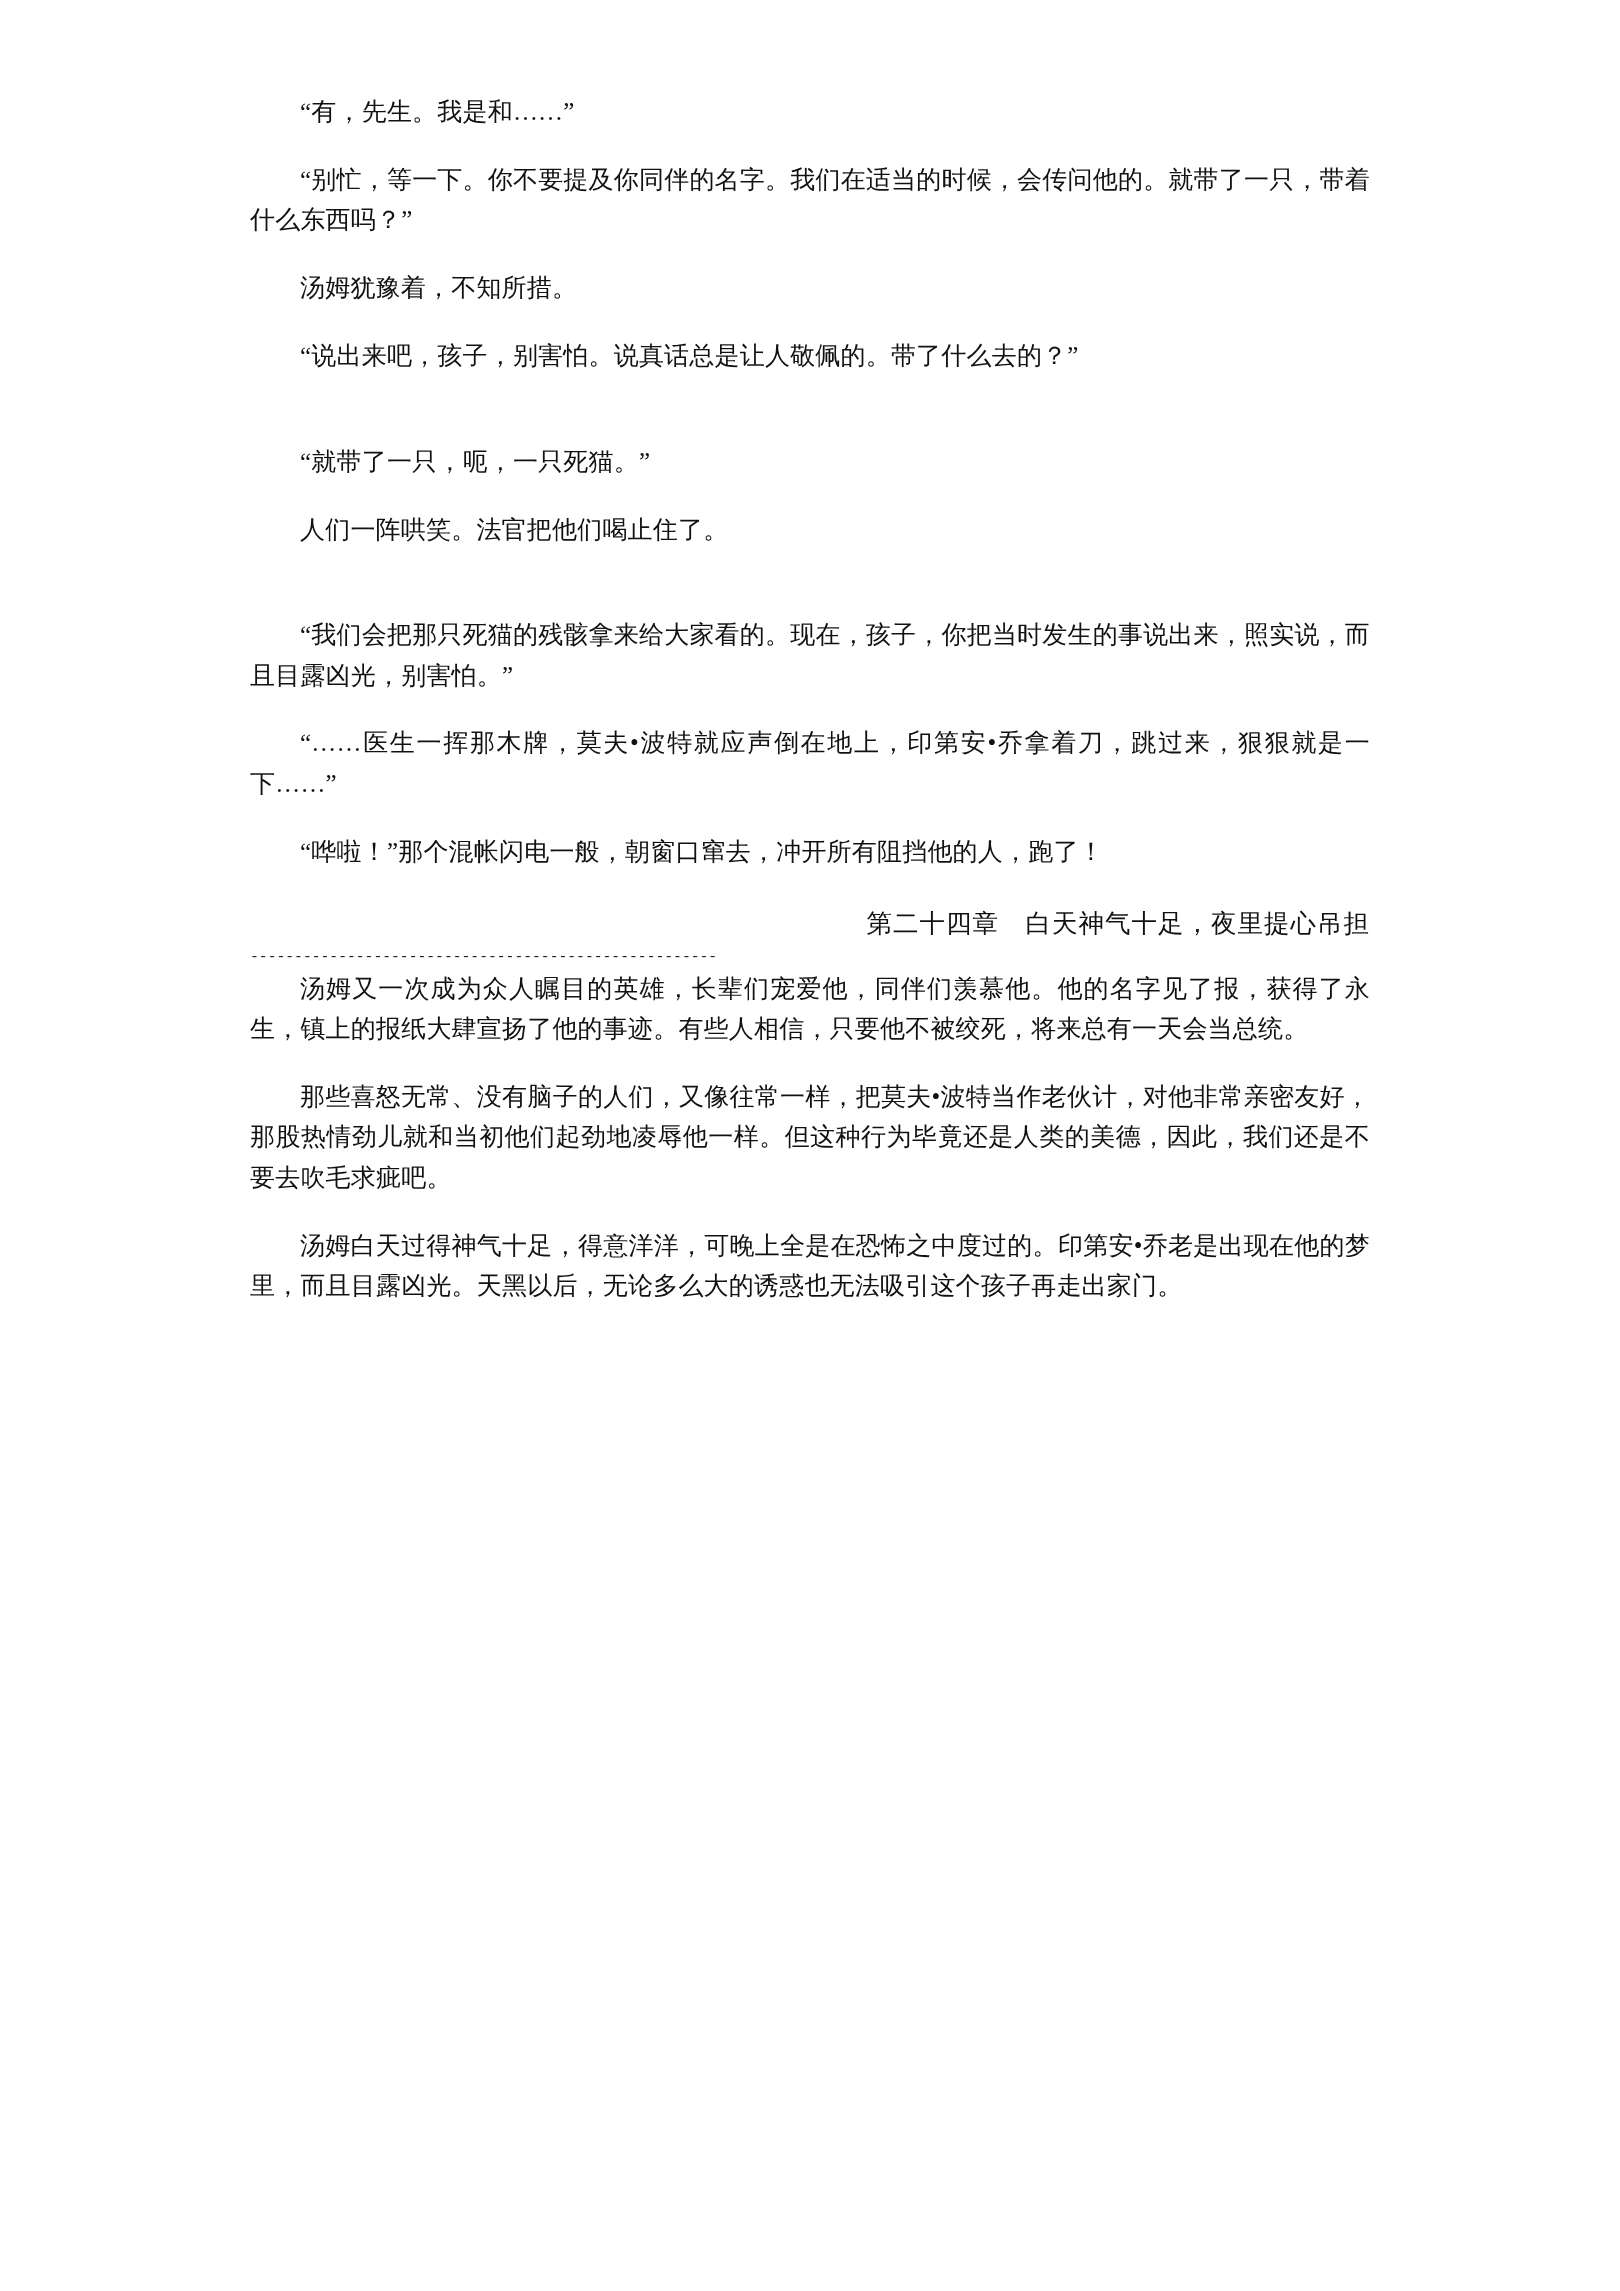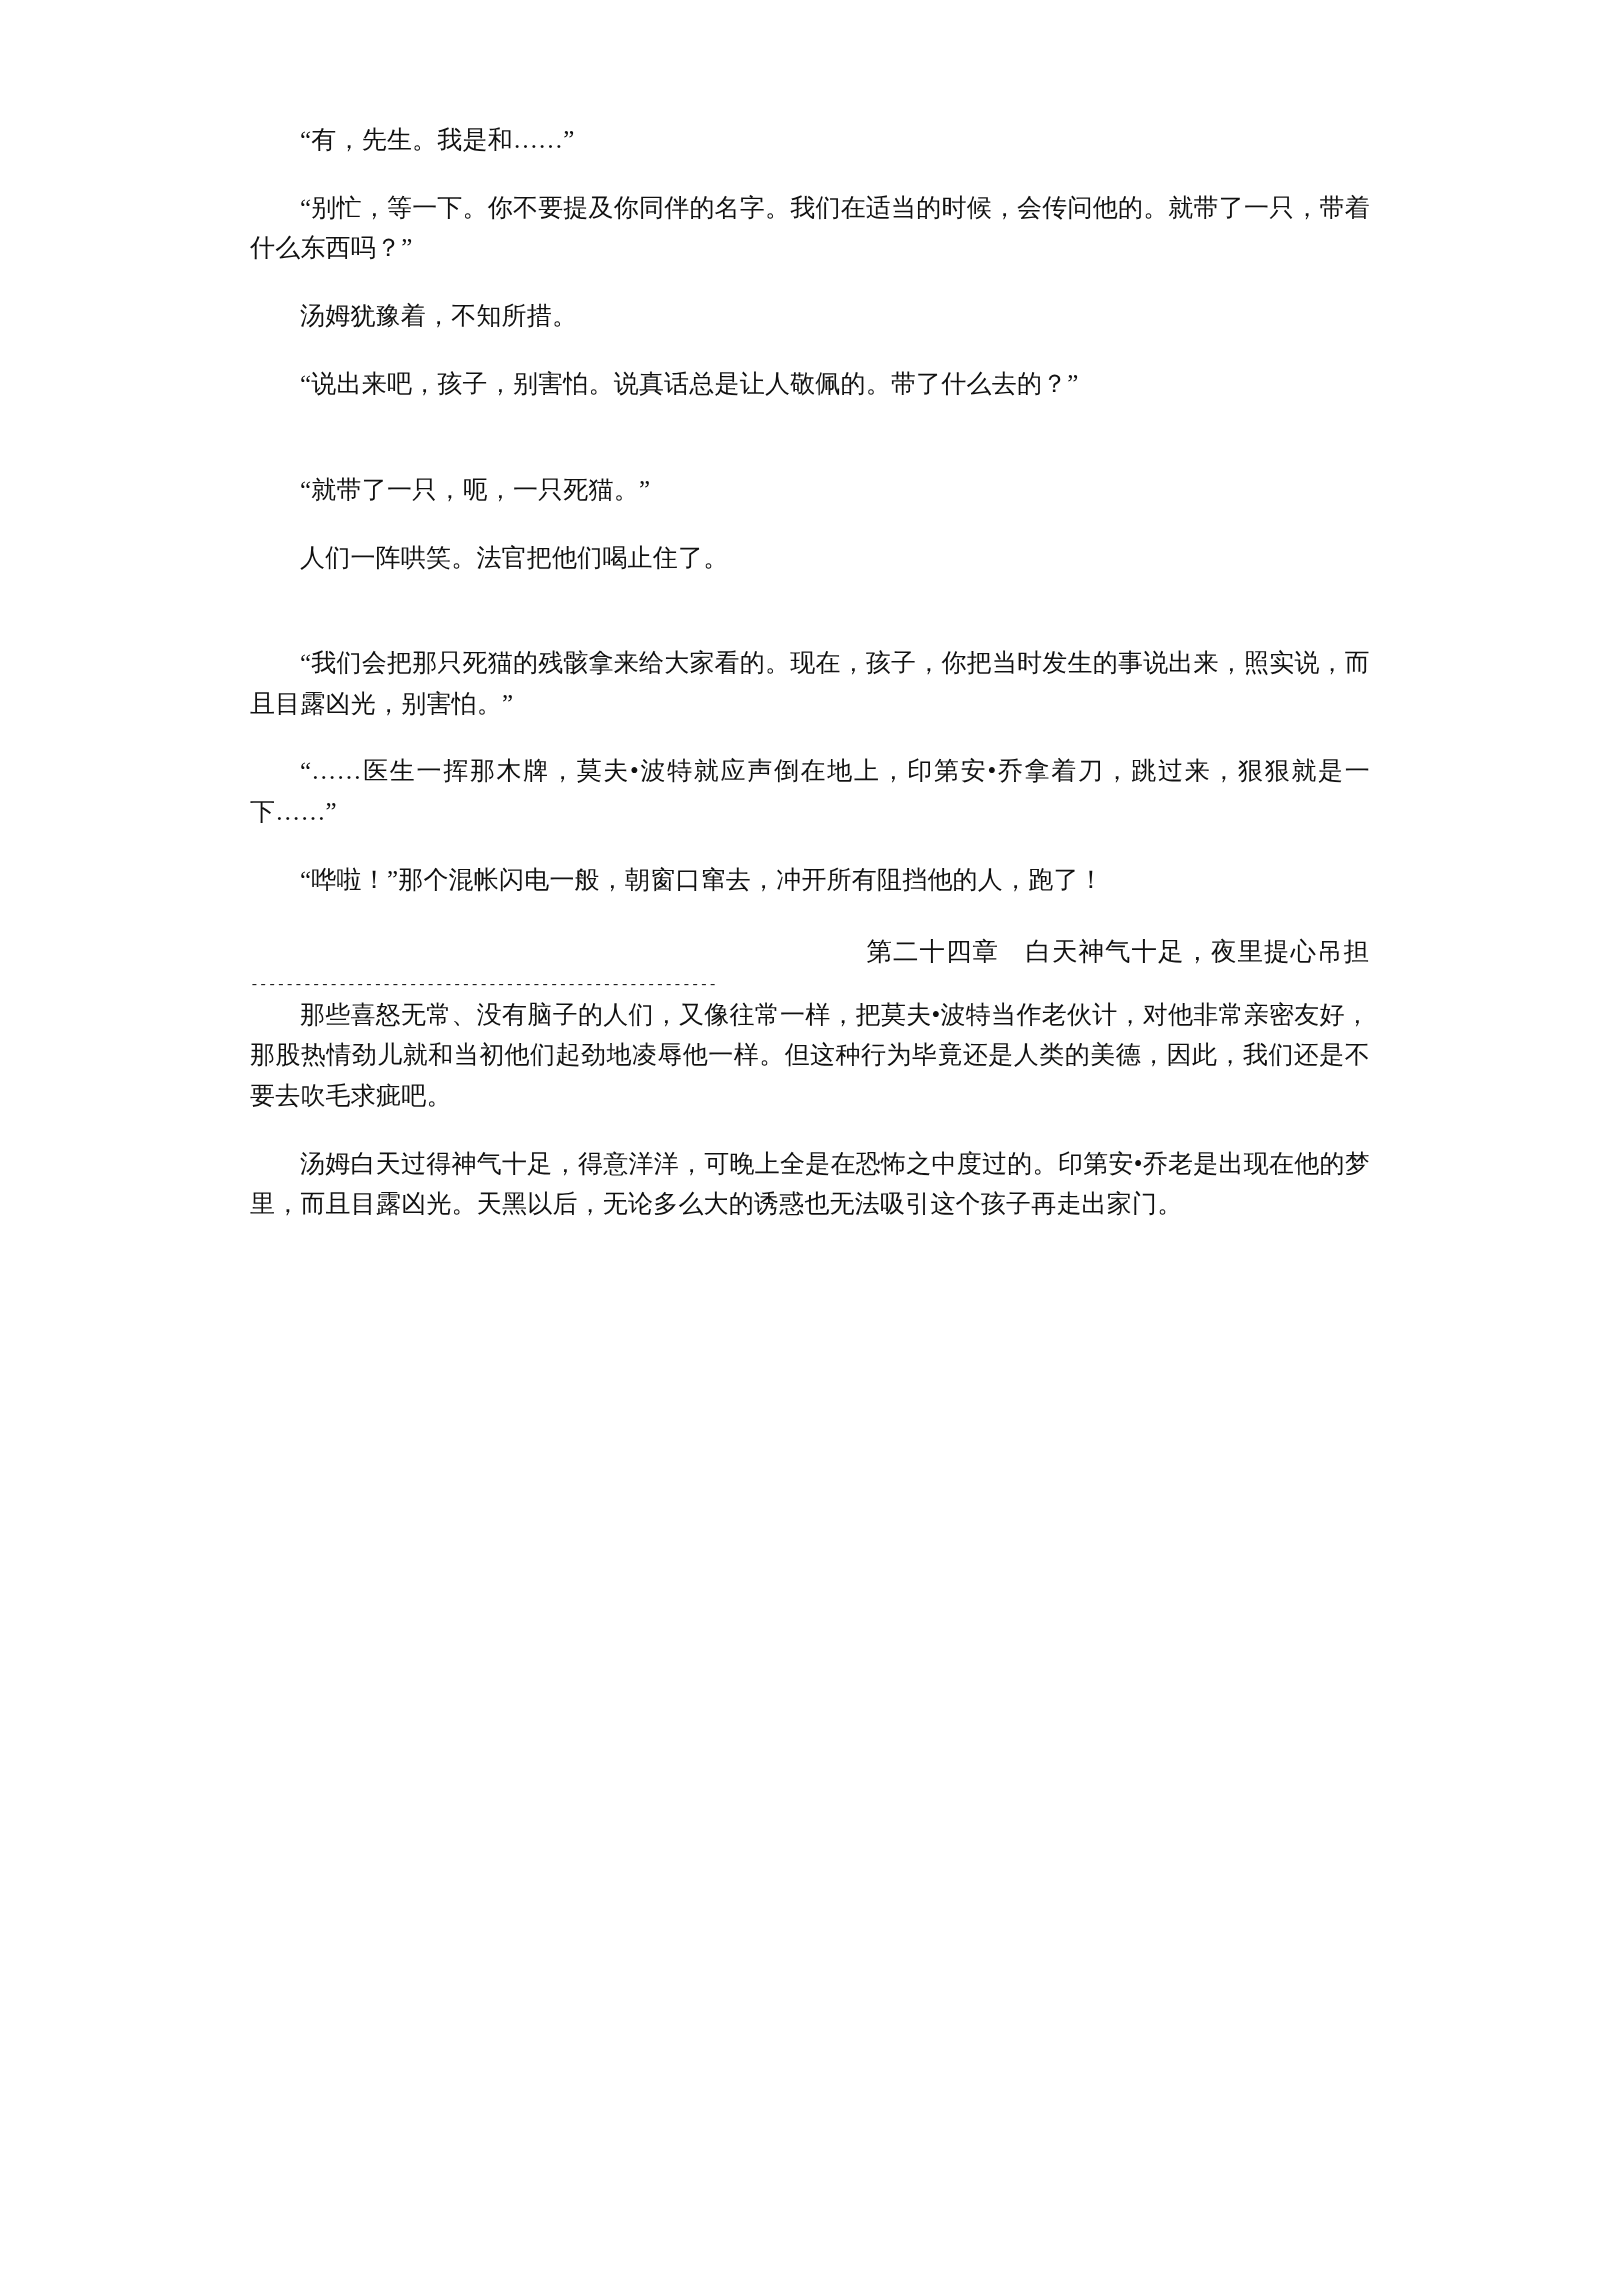--- a/index.html
+++ b/index.html
@@ -11,21 +11,21 @@
     font-family: "Liberation Serif", "DejaVu Serif", serif;
     color: #111111;
   }
   .page {
     width: 1620px;
     height: 2292px;
     margin: 0 auto;
     background: #ffffff;
     position: relative;
     box-sizing: border-box;
-    padding: 120px 250px 0 250px;
+    padding: 92px 250px 0 250px;
   }
   .doc-body {
     font-size: 25px;
     line-height: 1.62;
     letter-spacing: 0.2px;
     text-align: justify;
     text-justify: inter-ideograph;
   }
   p.para {
     margin: 0 0 27.4px 0;
@@ -70,18 +70,19 @@
     <p class="para gap-big">“说出来吧，孩子，别害怕。说真话总是让人敬佩的。带了什么去的？”</p>
     <p class="para">“就带了一只，呃，一只死猫。”</p>
     <p class="para gap-big">人们一阵哄笑。法官把他们喝止住了。</p>
     <p class="para">“我们会把那只死猫的残骸拿来给大家看的。现在，孩子，你把当时发生的事说出来，照实说，而且目露凶光，别害怕。”</p>
     <p class="para">“……医生一挥那木牌，莫夫•波特就应声倒在地上，印第安•乔拿着刀，跳过来，狠狠就是一下……”</p>
     <p class="para tight">“哗啦！”那个混帐闪电一般，朝窗口窜去，冲开所有阻挡他的人，跑了！</p>
 
     <h2 class="chapter-title">第二十四章　白天神气十足，夜里提心吊担</h2>
     <div class="divider">-----------------------------------------------------</div>
 
+    <p class="para after-divider">汤姆又一次成为众人瞩目的英雄，长辈们宠爱他，同伴们羡慕他。他的名字见了报，获得了永生，镇上的报纸大肆宣扬了他的事迹。有些人相信，只要他不被绞死，将来总有一天会当总统。</p>
     <p class="para">那些喜怒无常、没有脑子的人们，又像往常一样，把莫夫•波特当作老伙计，对他非常亲密友好，那股热情劲儿就和当初他们起劲地凌辱他一样。但这种行为毕竟还是人类的美德，因此，我们还是不要去吹毛求疵吧。</p>
     <p class="para">汤姆白天过得神气十足，得意洋洋，可晚上全是在恐怖之中度过的。印第安•乔老是出现在他的梦里，而且目露凶光。天黑以后，无论多么大的诱惑也无法吸引这个孩子再走出家门。</p>
 
   </div>
 </div>
 
 
 </body></html>

